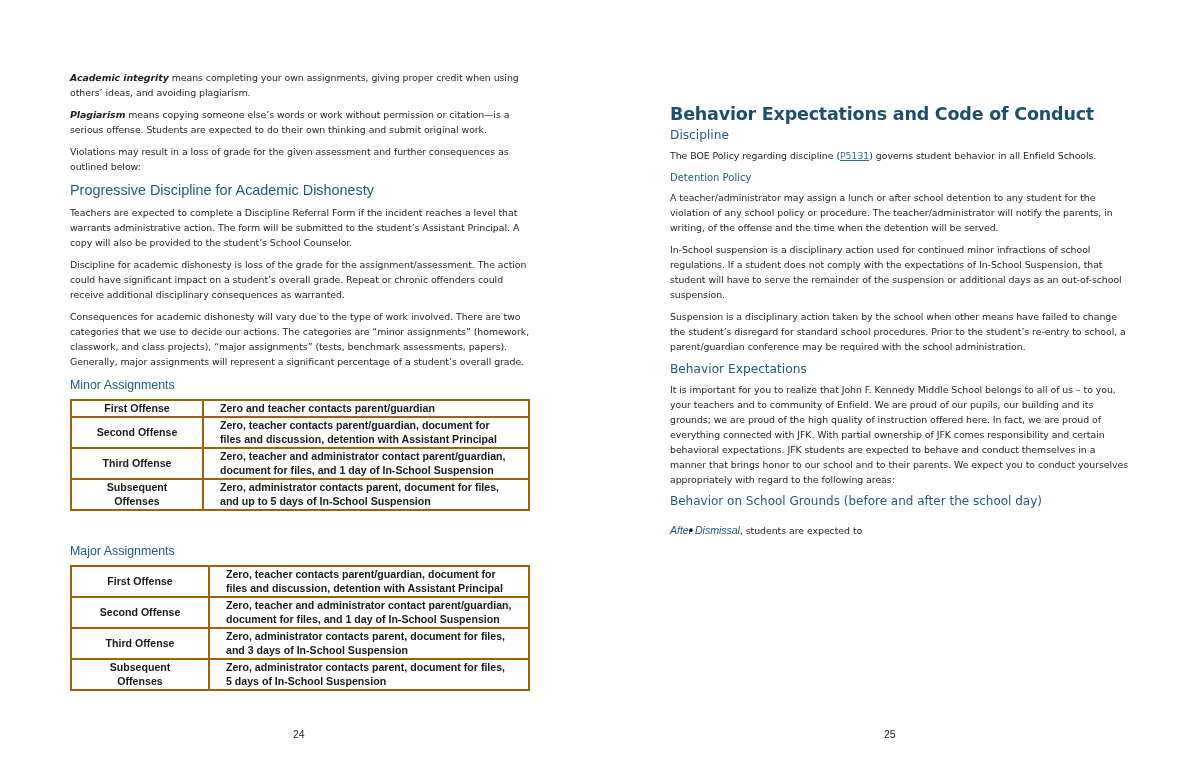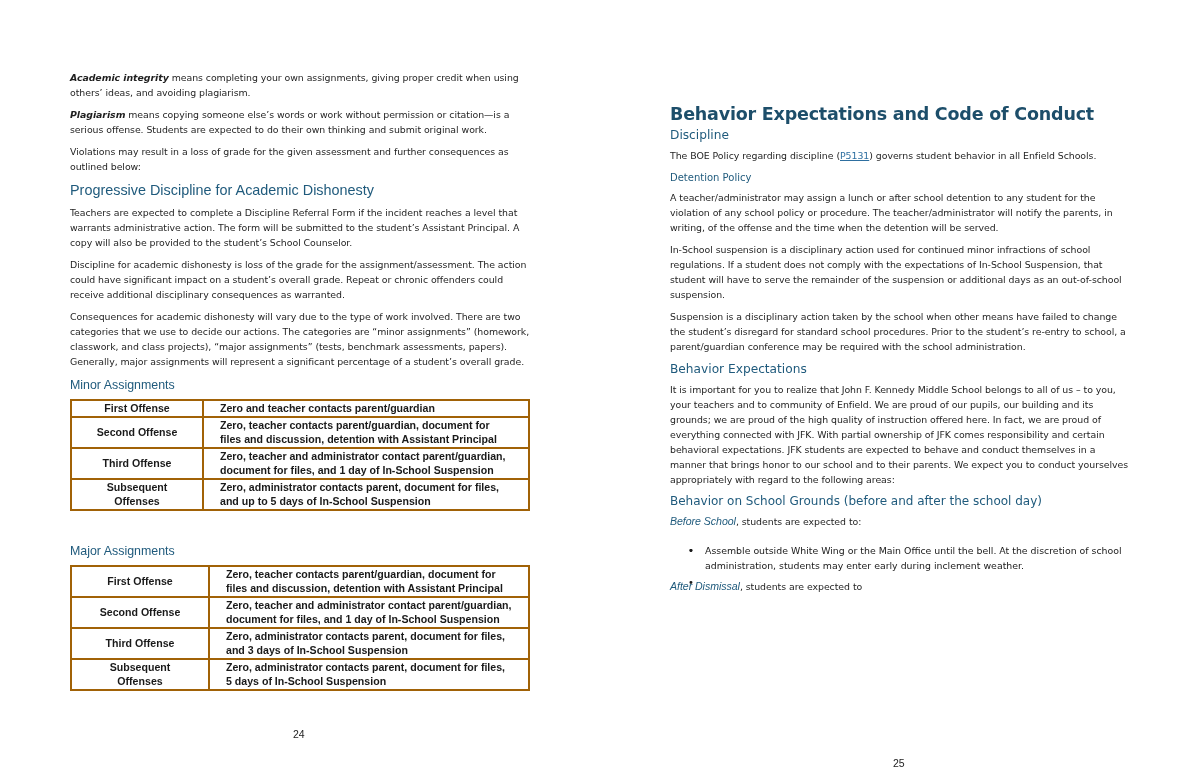--- a/index.html
+++ b/index.html
@@ -35,21 +35,21 @@
   .gap-table { height: 24px; }
 
   .em-label { font-family: "Liberation Sans", sans-serif; font-style: italic; color: #1f5a7c; font-size: 10.6px; }
 
   ul.bullets { list-style: none; margin: 14px 0 6px 0; }
   ul.bullets li { position: relative; padding-left: 35px; font-size: 9.4px; line-height: 15px; margin-bottom: 2px; }
   ul.bullets li .dot { position: absolute; left: 18px; top: 0; font-size: 10px; }
 
   .page-num { position: absolute; top: 728px; font-family: "Liberation Sans", sans-serif; font-size: 10.5px; color: #222; }
   .page-left .page-num { left: 293px; }
-  .page-right .page-num { left: 293px; margin-top: 29px; }
+  .page-right .page-num { left: 284px; }
 </style>
 </head>
 <body>
 
 <div class="page page-left">
   <div class="content">
     <p class="body"><span class="bi">Academic integrity</span><span> means completing your own assignments, giving proper credit when using others’ ideas, and avoiding plagiarism.</span></p>
     <p class="body"><span class="bi">Plagiarism</span><span> means copying someone else’s words or work without permission or citation—is a serious offense. Students are expected to do their own thinking and submit original work.</span></p>
     <p class="body">Violations may result in a loss of grade for the given assessment and further consequences as outlined below:</p>
 
@@ -118,24 +118,23 @@
     <h3 class="small">Detention Policy</h3>
     <p class="body">A teacher/administrator may assign a lunch or after school detention to any student for the violation of any school policy or procedure.  The teacher/administrator will notify the parents, in writing, of the offense and the time when the detention will be served.</p>
 
     <p class="body">In-School suspension is a disciplinary action used for continued minor infractions of school regulations.  If a student does not comply with the expectations of In-School Suspension, that student will have to serve the remainder of the suspension or additional days as an out-of-school suspension.</p>
     <p class="body">Suspension is a disciplinary action taken by the school when other means have failed to change the student’s disregard for standard school procedures.  Prior to the student’s re-entry to school, a parent/guardian conference may be required with the school administration.</p>
 
     <h2 class="sub">Behavior Expectations</h2>
     <p class="body">It is important for you to realize that John F. Kennedy Middle School belongs to all of us – to you, your teachers and to community of Enfield.  We are proud of our pupils, our building and its grounds; we are proud of the high quality of instruction offered here.  In fact, we are proud of everything connected with JFK.  With partial ownership of JFK comes responsibility and certain behavioral expectations.  JFK students are expected to behave and conduct themselves in a manner that brings honor to our school and to their parents.  We expect you to conduct yourselves appropriately with regard to the following areas:</p>
 
     <h3 class="small" style="font-size:12px">Behavior on School Grounds (before and after the school day)</h3>
-    <p class="body"><span class="em-label">Before School</span><span>, students are expected to:</span></p>
 
     <ul class="bullets">
       <li><span class="dot">•</span></li>
-      <li><span class="dot">•</span><span>Assemble outside White Wing or the Main Office until the bell.  At the discretion of school administration, students may enter early during inclement weather.</span></li>
+      <li><span class="dot">•</span></li>
       <li><span class="dot">•</span></li>
     </ul>
 
     <p class="body"><span class="em-label">After Dismissal</span><span>, students are expected to</span></p>
   </div>
   <div class="page-num">25</div>
 </div>
 
 </body></html>

